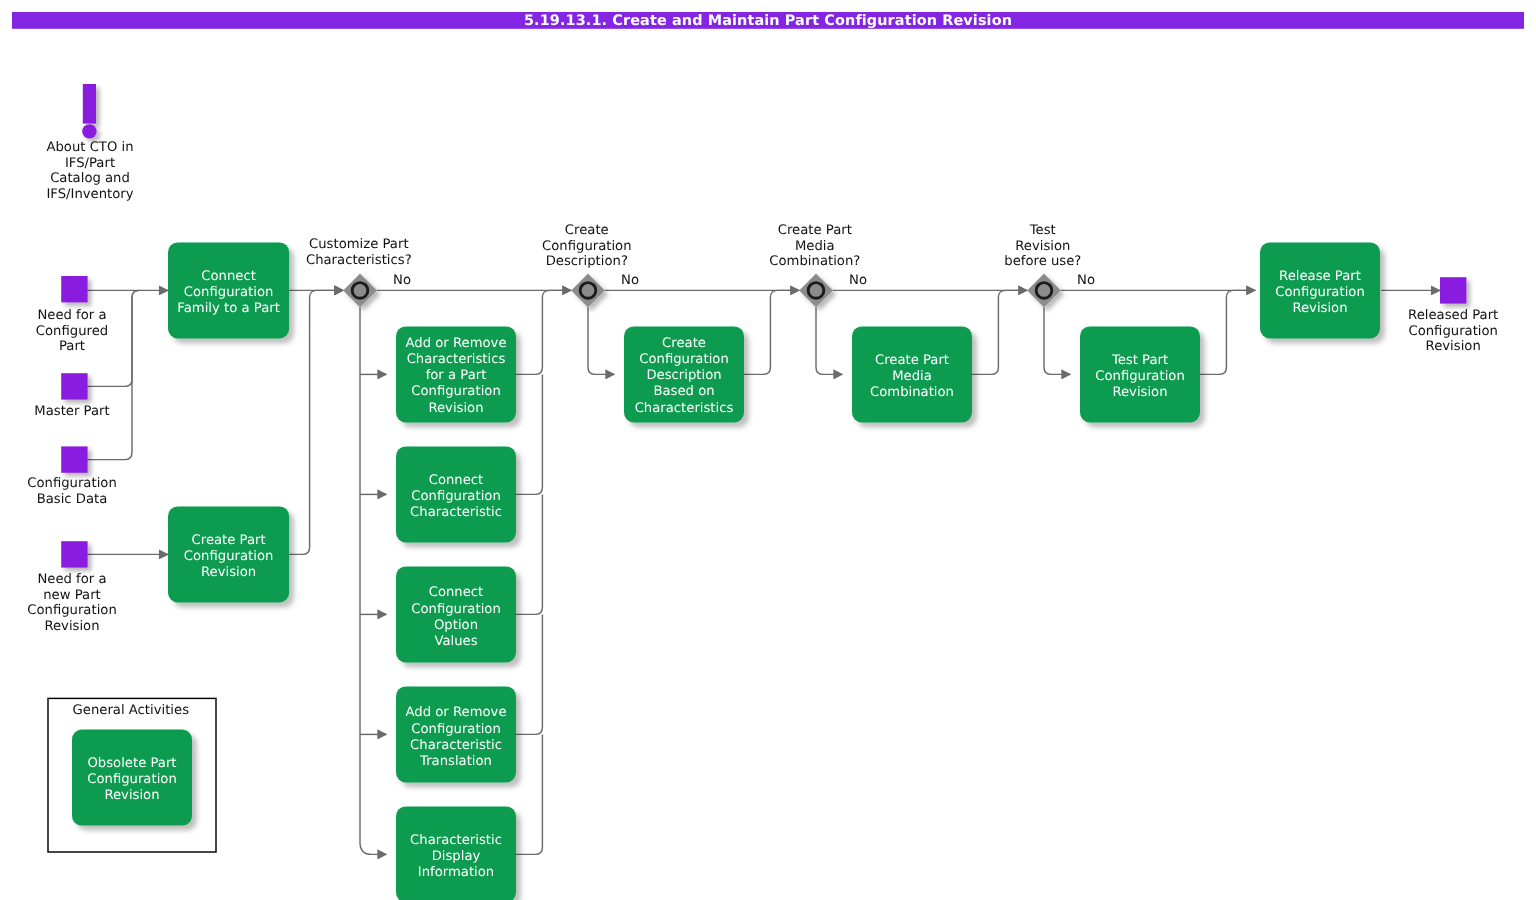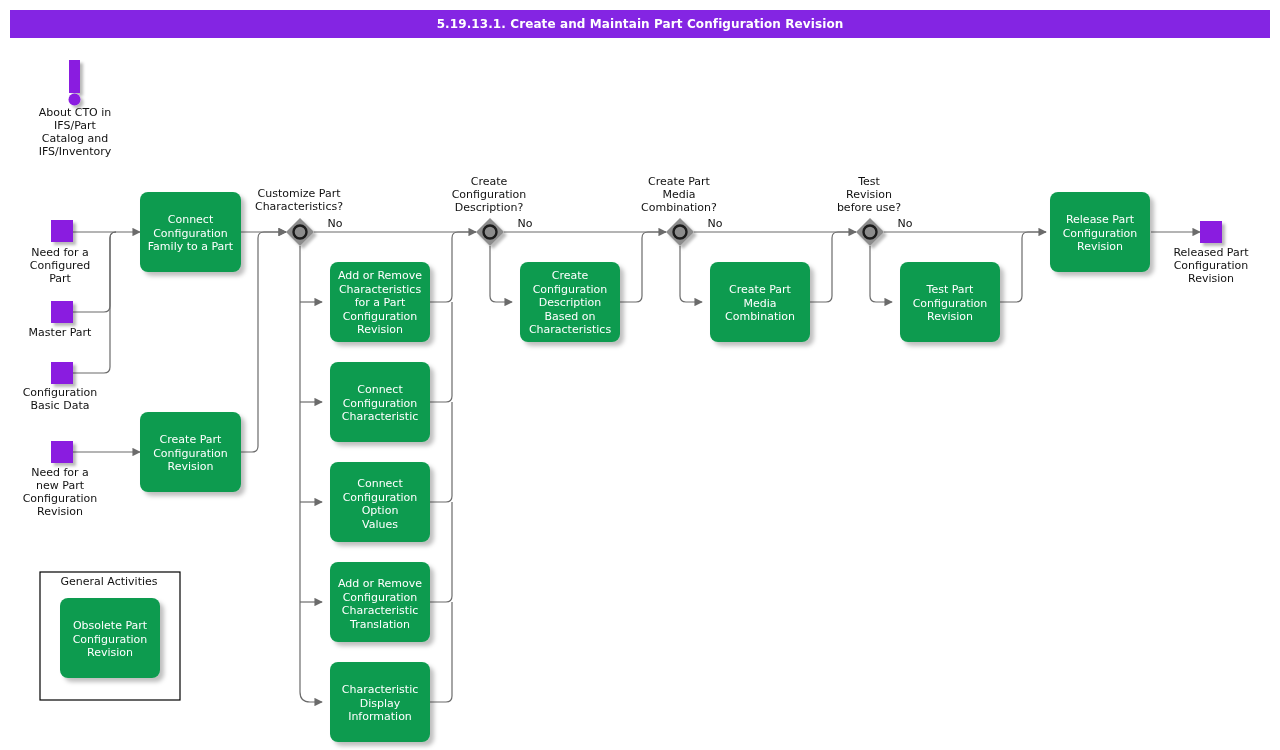--- a/index.html
+++ b/index.html
@@ -12,34 +12,34 @@
     height: 750px;
     position: relative;
     font-family: "DejaVu Sans", sans-serif;
     overflow: hidden;
   }
   #header-bar {
     position: absolute;
     left: 10px;
     top: 10px;
     width: 1260px;
-    height: 28px;
+    height: 14px;
     background: #8425e3;
     color: #ffffff;
     font-size: 12px;
     font-weight: bold;
     display: flex;
     align-items: center;
     justify-content: center;
     letter-spacing: 0.1px;
   }
   #canvas {
     position: absolute;
     left: 0;
-    top: 2px;
+    top: 12px;
     width: 1280px;
     height: 558px;
   }
   svg { display: block; }
   .proc-label {
     fill: #ffffff;
     font-family: "DejaVu Sans", sans-serif;
     font-size: 11px;
     text-anchor: middle;
   }

